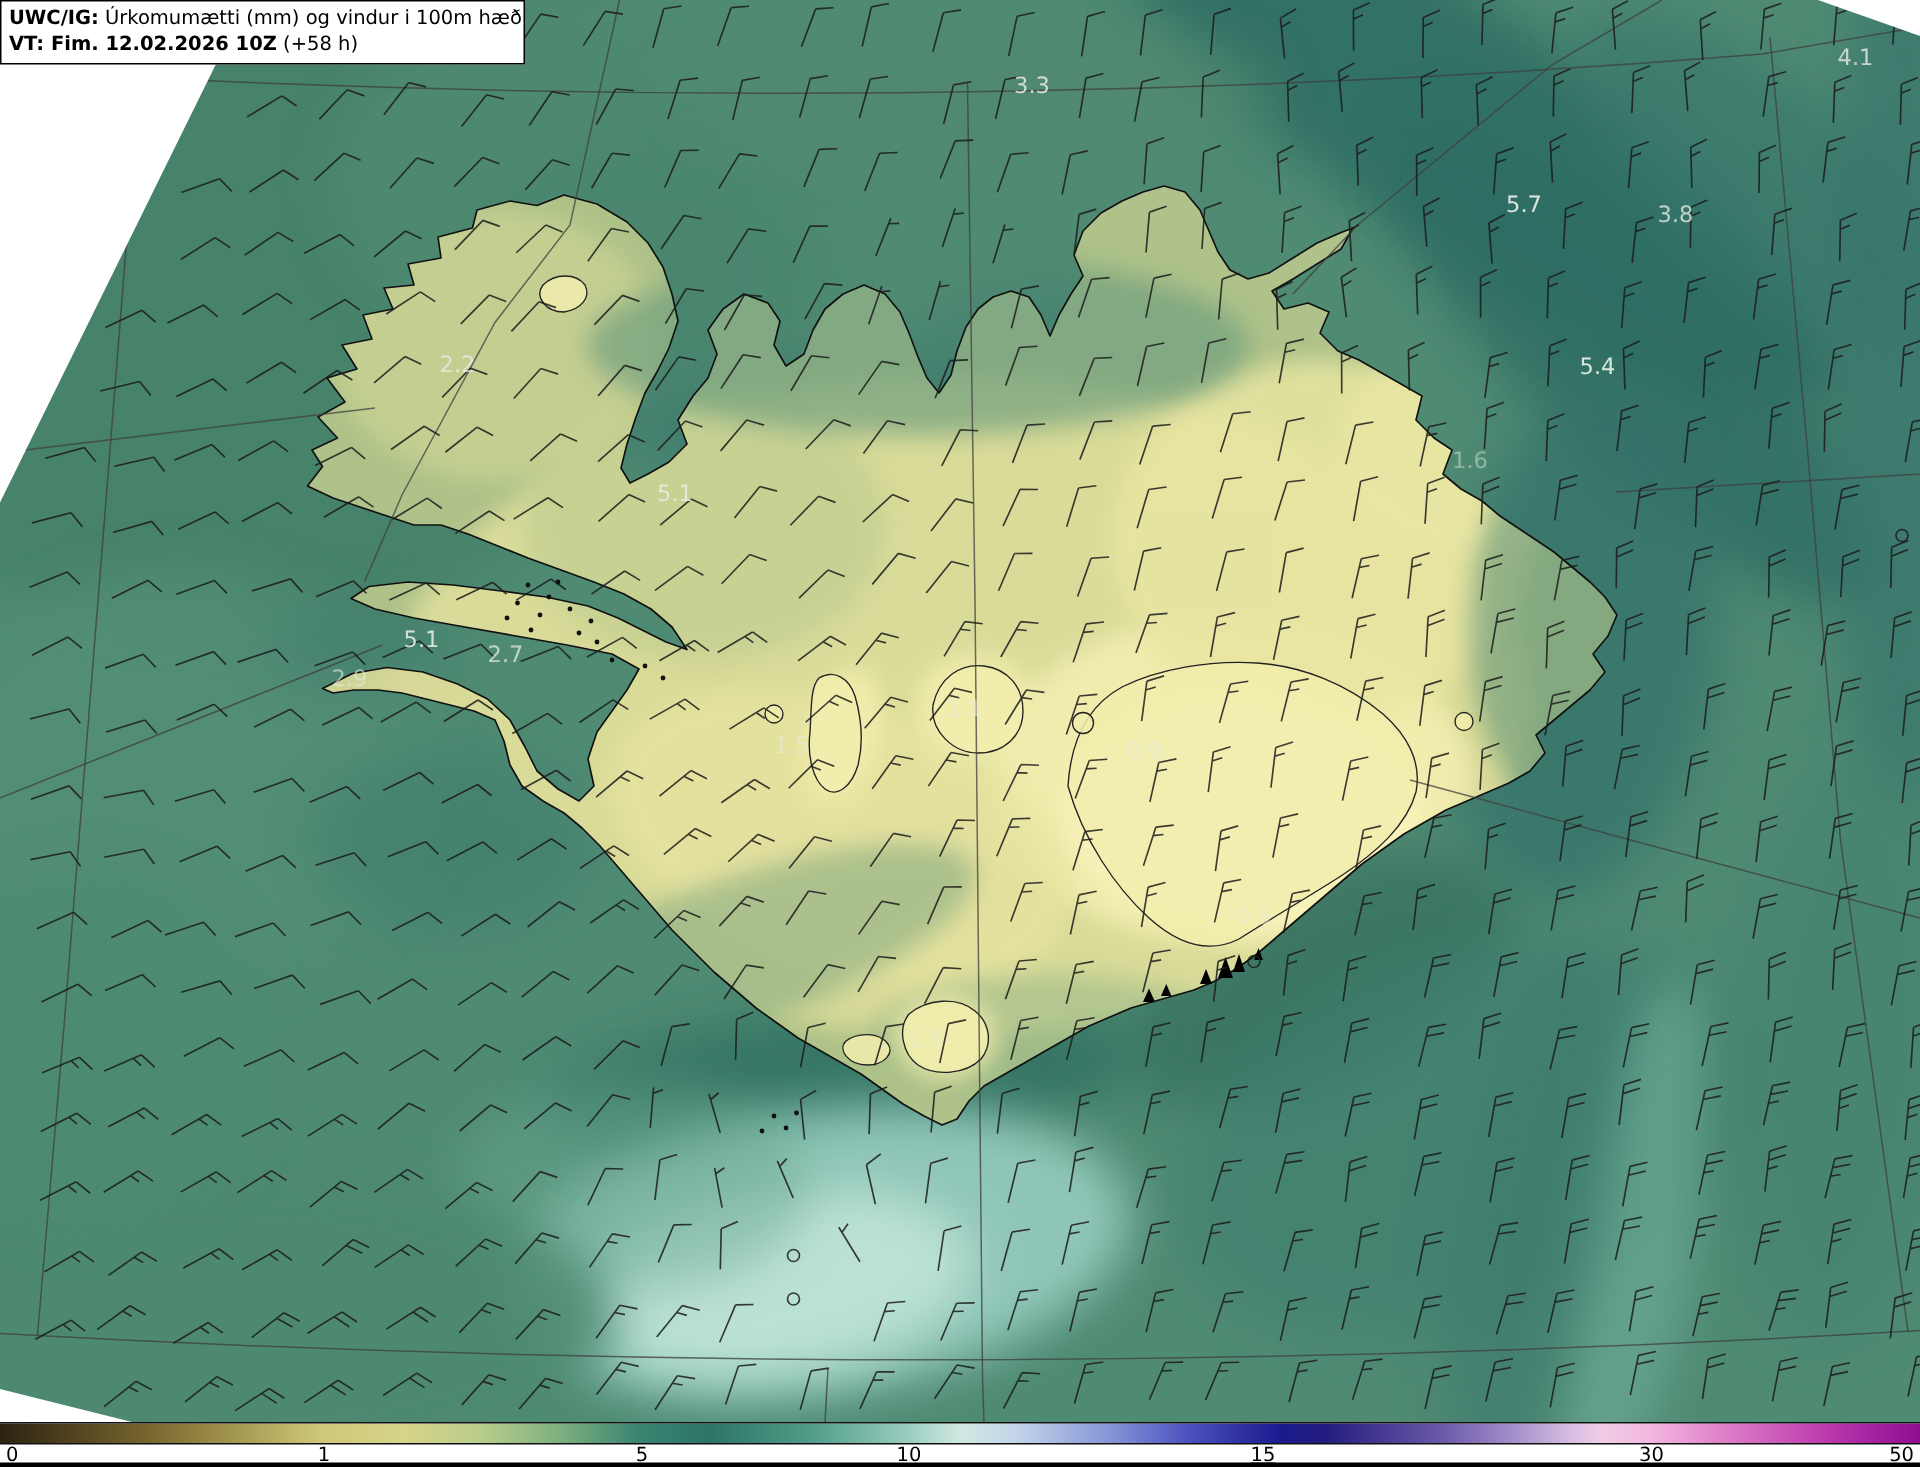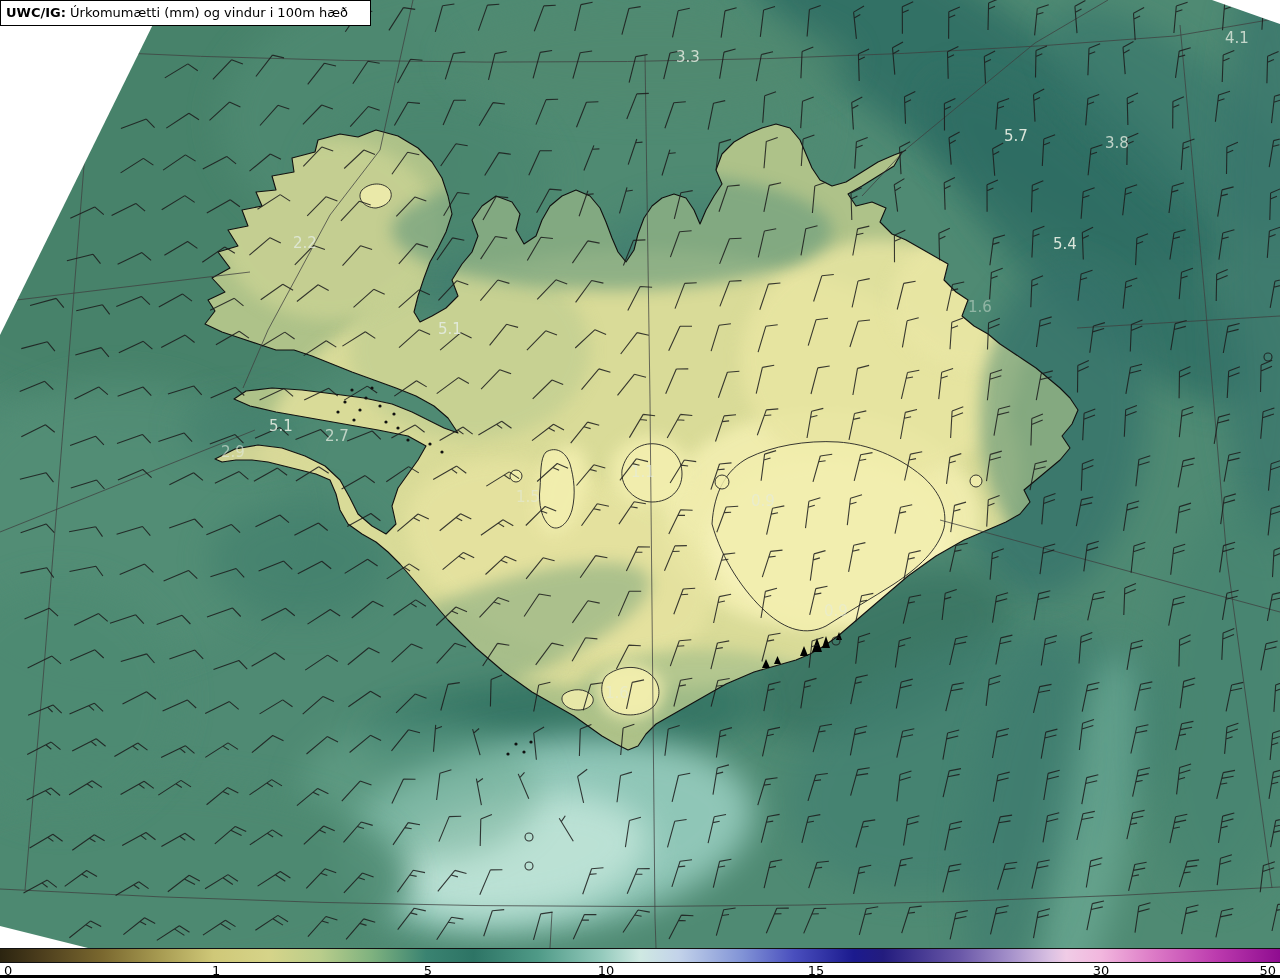--- a/index.html
+++ b/index.html
@@ -1,20 +1,20 @@
 <!DOCTYPE html>
 <html><head>
 <meta charset="utf-8">
 <style>
   html,body{margin:0;padding:0;background:#fff;}
   #stage{position:relative;width:1280px;height:978px;overflow:hidden;background:#fff;
          font-family:"DejaVu Sans",sans-serif;}
   #map-svg{position:absolute;left:0;top:0;}
   #title-box{position:absolute;left:0;top:0;z-index:20;background:#fff;border:1px solid #000;
-             padding:3px 24px 4px 5px;max-width:340px;}
+             padding:3px 3px 4px 5px;max-width:340px;}
   .tline{font:13px/1.32 "DejaVu Sans",sans-serif;color:#000;white-space:nowrap;}
   .tline b{font-weight:bold;}
   #colorbar{position:absolute;left:0;top:948px;width:1280px;height:30px;background:#fff;z-index:15;
             border-bottom:3px solid #000;box-sizing:border-box;}
   #cbar-strip{position:absolute;left:0;top:0;width:1280px;height:15px;border-top:1px solid #111;
               border-bottom:1px solid #111;box-sizing:border-box;}
   .cbar-tick{position:absolute;top:15px;font:13px "DejaVu Sans",sans-serif;color:#000;}
 </style>
 </head>
 <body>
@@ -729,25 +729,26 @@
         <text x="643" y="477" fill="#e4ece1" opacity="0.6" font-size="15" font-family="&quot;DejaVu Sans&quot;,sans-serif" text-anchor="middle">1.1</text>
         <text x="763" y="506" fill="#e4ece1" opacity="0.6" font-size="15" font-family="&quot;DejaVu Sans&quot;,sans-serif" text-anchor="middle">0.9</text>
         <text x="836" y="616" fill="#e4ece1" opacity="0.5" font-size="15" font-family="&quot;DejaVu Sans&quot;,sans-serif" text-anchor="middle">0.9</text>
         <text x="617" y="698" fill="#e4ece1" opacity="0.5" font-size="15" font-family="&quot;DejaVu Sans&quot;,sans-serif" text-anchor="middle">1.6</text>
         <text x="980" y="312" fill="#e4ece1" opacity="0.45" font-size="15" font-family="&quot;DejaVu Sans&quot;,sans-serif" text-anchor="middle">1.6</text>
       </g>
     </svg>
 
   <div id="title-box">
     <div class="tline"><b>UWC/IG:</b><span> Úrkomumætti (mm) og vindur i 100m hæð</span></div>
+    <div class="tline"><b>VT: Fim. 12.02.2026 10Z</b><span> (+58 h)</span></div>
   </div>
 
   <div id="colorbar">
     <div id="cbar-strip" style="background: linear-gradient(to right, rgb(43, 36, 16) 0%, rgb(74, 60, 28) 3%, rgb(122, 104, 47) 8%, rgb(167, 155, 82) 12.5%, rgb(207, 200, 120) 16.7%, rgb(214, 212, 137) 21%, rgb(185, 205, 139) 25%, rgb(127, 178, 127) 29%, rgb(58, 131, 113) 33.3%, rgb(45, 116, 101) 37%, rgb(79, 154, 135) 42%, rgb(148, 202, 188) 47%, rgb(207, 233, 226) 50%, rgb(195, 211, 234) 53%, rgb(129, 147, 214) 58%, rgb(74, 79, 190) 62%, rgb(27, 26, 142) 66.7%, rgb(35, 28, 126) 69%, rgb(106, 88, 168) 75%, rgb(166, 146, 203) 79%, rgb(217, 192, 226) 82%, rgb(240, 204, 230) 83.3%, rgb(242, 183, 222) 86%, rgb(221, 124, 199) 90%, rgb(188, 59, 174) 95%, rgb(143, 12, 144) 100%);"></div>
     <span class="cbar-tick" style="left: 4px;">0</span>
     <span class="cbar-tick" style="left: 216.042px; transform: translateX(-50%);">1</span>
     <span class="cbar-tick" style="left: 427.958px; transform: translateX(-50%);">5</span>
     <span class="cbar-tick" style="left: 606px; transform: translateX(-50%);">10</span>
-    <span class="cbar-tick" style="left: 816px; transform: translateX(-50%); text-decoration: underline;">15</span>
+    <span class="cbar-tick" style="left: 842px; transform: translateX(-50%); text-decoration: underline;">15</span>
     <span class="cbar-tick" style="left: 1101px; transform: translateX(-50%);">30</span>
     <span class="cbar-tick" style="right: 4px;">50</span>
   </div>
 </div>
 
 </body></html>

